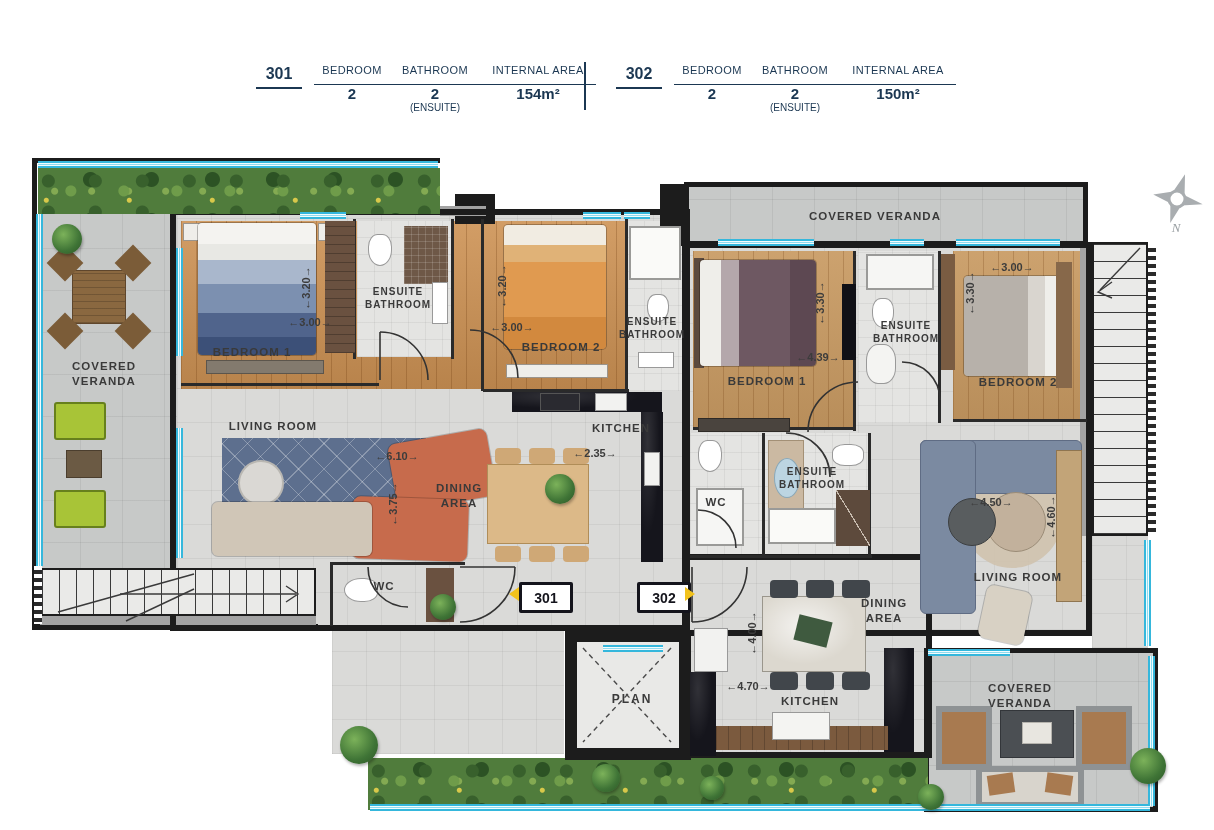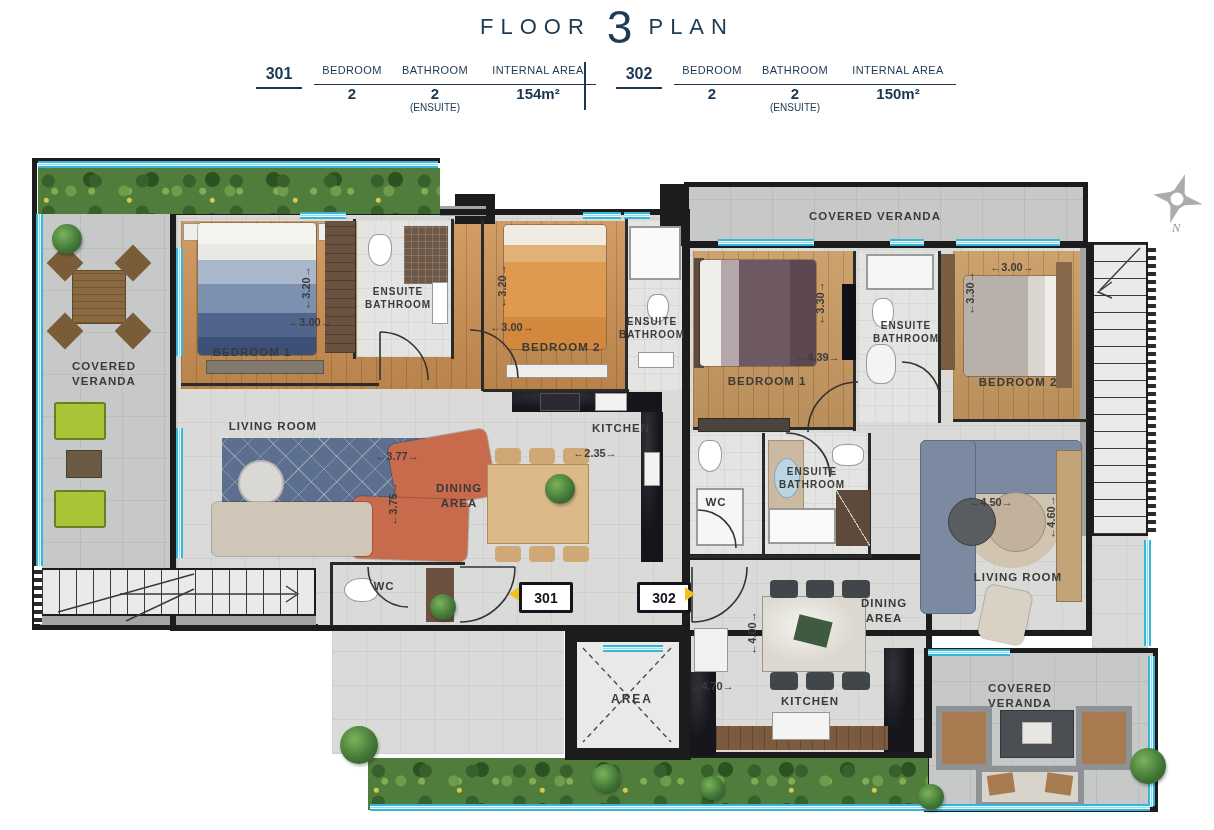--- a/index.html
+++ b/index.html
@@ -48,25 +48,20 @@
   .cv{font-weight:700;font-size:15px;padding-top:4px}
   .cn{font-size:10px}
   .crule{position:absolute;left:58px;top:20px;width:282px;border-bottom:1.5px solid #1b3752}
   .vline{position:absolute;width:1.5px;background:#1b3752;z-index:2}
 </style>
 </head>
 <body>
 
 <div id="page">
 
-  <div class="title">
-    <span class="tword">FLOOR</span>
-    <span class="tnum">3</span>
-    <span class="tword">PLAN</span>
-  </div>
 
   <div class="spec" style="left:256px">
     <div class="unum">301</div>
     <div class="crule"></div>
     <div class="cols">
       <div class="col" style="width:76px">
         <div class="ch">BEDROOM</div>
         <div class="cv">2</div>
       </div>
       <div class="col" style="width:90px">
@@ -312,44 +307,44 @@
   <div class="rlbl" style="left:104px;top:374px;width:80px">COVERED VERANDA</div>
   <div class="rlbl nw" style="left:252px;top:352px">BEDROOM 1</div>
   <div class="dimv" style="left:306px;top:288px">←3.20→</div>
   <div class="dim" style="left:310px;top:322px">←3.00→</div>
   <div class="rlbl" style="left:398px;top:298px;width:88px;font-size:10px">ENSUITE BATHROOM</div>
   <div class="rlbl nw" style="left:561px;top:347px">BEDROOM 2</div>
   <div class="dimv" style="left:502px;top:286px">←3.20→</div>
   <div class="dim" style="left:512px;top:327px">←3.00→</div>
   <div class="rlbl" style="left:652px;top:328px;width:80px;font-size:10px">ENSUITE BATHROOM</div>
   <div class="rlbl nw" style="left:273px;top:426px">LIVING ROOM</div>
-  <div class="dim" style="left:397px;top:456px">←3.77→</div>
+  <div class="dim" style="left:397px;top:456px">←6.10→</div>
   <div class="dimv" style="left:393px;top:504px">←3.75→</div>
   <div class="rlbl" style="left:459px;top:496px;width:60px">DINING AREA</div>
   <div class="dim" style="left:595px;top:453px">←2.35→</div>
   <div class="rlbl nw" style="left:621px;top:428px">KITCHEN</div>
   <div class="rlbl nw" style="left:384px;top:586px">WC</div>
   <div class="rlbl nw" style="left:875px;top:216px">COVERED VERANDA</div>
   <div class="rlbl nw" style="left:767px;top:381px">BEDROOM 1</div>
   <div class="dimv" style="left:820px;top:303px">←3.30→</div>
   <div class="dim" style="left:818px;top:357px">←4.39→</div>
   <div class="rlbl" style="left:906px;top:332px;width:92px;font-size:10px">ENSUITE BATHROOM</div>
   <div class="rlbl nw" style="left:1018px;top:382px">BEDROOM 2</div>
   <div class="dim" style="left:1012px;top:267px">←3.00→</div>
   <div class="dimv" style="left:970px;top:293px">←3.30→</div>
   <div class="rlbl nw" style="left:716px;top:502px">WC</div>
   <div class="rlbl" style="left:812px;top:478px;width:92px;font-size:10px">ENSUITE BATHROOM</div>
   <div class="rlbl nw" style="left:1018px;top:577px">LIVING ROOM</div>
   <div class="dim" style="left:991px;top:502px">←4.50→</div>
   <div class="dimv" style="left:1051px;top:517px">←4.60→</div>
   <div class="rlbl" style="left:884px;top:611px;width:60px">DINING AREA</div>
   <div class="dimv" style="left:752px;top:633px">←4.00→</div>
-  <div class="dim" style="left:712px;top:686px">←4.70→</div>
+  <div class="dim" style="left:748px;top:686px">←4.70→</div>
   <div class="rlbl nw" style="left:810px;top:701px">KITCHEN</div>
   <div class="rlbl" style="left:1020px;top:696px;width:88px">COVERED VERANDA</div>
-  <div class="rlbl nw" style="left:632px;top:700px;letter-spacing:2px;font-size:12px">AREA</div>
+  <div class="rlbl nw" style="left:632px;top:700px;letter-spacing:2px;font-size:12px">PLAN</div>
 
   <div class="badge" style="left:519px;top:582px">301</div>
   <div class="triL" style="left:509px;top:587px"></div>
   <div class="badge" style="left:637px;top:582px">302</div>
   <div class="triR" style="left:685px;top:587px"></div>
 
 </div>
 
 </body></html>

